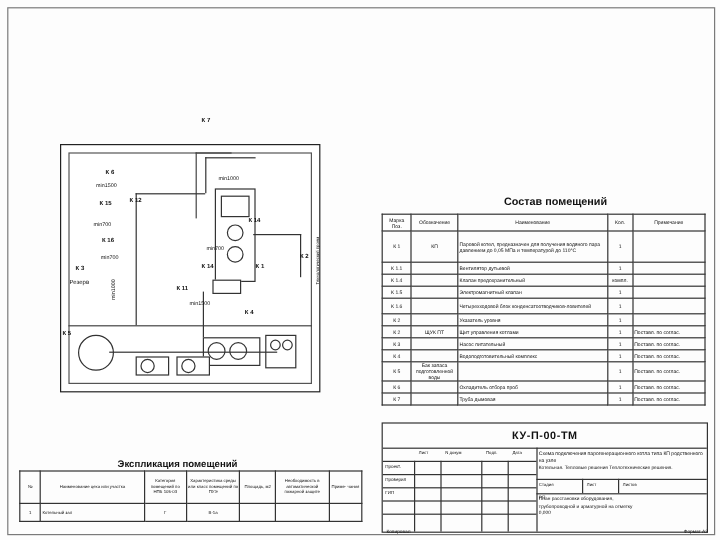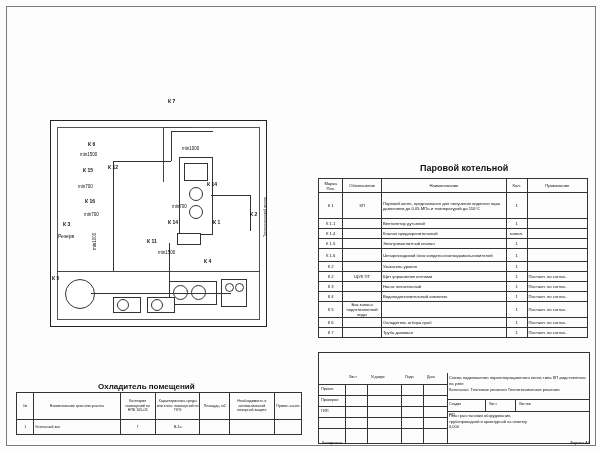--- a/index.html
+++ b/index.html
@@ -136,21 +136,21 @@
   <div class="dim" style="left:80px;top:152px;">min1500</div>
   <div class="dim" style="left:78px;top:184px;">min700</div>
   <div class="dim" style="left:84px;top:212px;">min700</div>
   <div class="dim" style="left:182px;top:146px;">min1000</div>
   <div class="dim" style="left:172px;top:204px;">min700</div>
   <div class="dim" style="left:158px;top:250px;">min1500</div>
   <div class="dim" style="left:92px;top:250px;transform:rotate(-90deg);transform-origin:left top;">min1000</div>
 
   <div class="lbl" style="left:58px;top:233px;">Резерв</div>
 
-  <div class="comp-title">Паровой котельной</div>
+  <div class="comp-title">Состав помещений</div>
   <table class="comp">
     <tbody>
         <tr>
       <th class="c-mark">Марка Поз.</th>
       <th class="c-oboz">Обозначение</th>
       <th class="c-name">Наименование</th>
       <th class="c-kol">Кол.</th>
       <th class="c-prim">Примечание</th>
     </tr>
     <tr style="height:26px;">
@@ -233,21 +233,21 @@
     <tr>
       <td class="c-mark">К 7</td>
       <td class="c-oboz"></td>
       <td class="c-name">Труба дымовая</td>
       <td class="c-kol">1</td>
       <td class="c-prim">Поставл. по соглас.</td>
     </tr>
   </tbody>
     </table>
 
-  <div class="expl-title">Охладитель помещений</div>
+  <div class="expl-title">Экспликация помещений</div>
   <table class="expl">
     <tbody>
         <tr>
       <th class="e1">№</th>
       <th class="e2">Наименование цеха или участка</th>
       <th class="e3">Категория помещений по НПБ 105-03</th>
       <th class="e4">Характеристика среды или класс помещений по ПУЭ</th>
       <th class="e5">Площадь, м2</th>
       <th class="e6">Необходимость в автоматической пожарной защите</th>
       <th class="e7">Приме- чания</th>
@@ -258,20 +258,21 @@
       <td class="e3">Г</td>
       <td class="e4">В-1а</td>
       <td class="e5"></td>
       <td class="e6"></td>
       <td class="e7"></td>
     </tr>
   </tbody>
     </table>
 
   <div class="stamp">
+    <div class="code">КУ-П-00-ТМ</div>
     <div class="st-grid">
 
       <div class="st-left">
         <div class="hdr-row">
           <span style="left:30px;">Лист</span>
           <span style="left:52px;">N докум</span>
           <span style="left:86px;">Подп.</span>
           <span style="left:108px;">Дата</span>
         </div>
         <div class="vline" style="left:26px;top:11px;height:59px;"></div>

